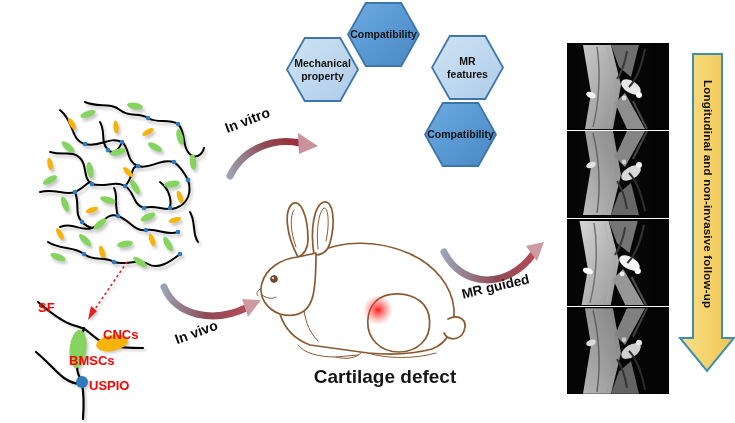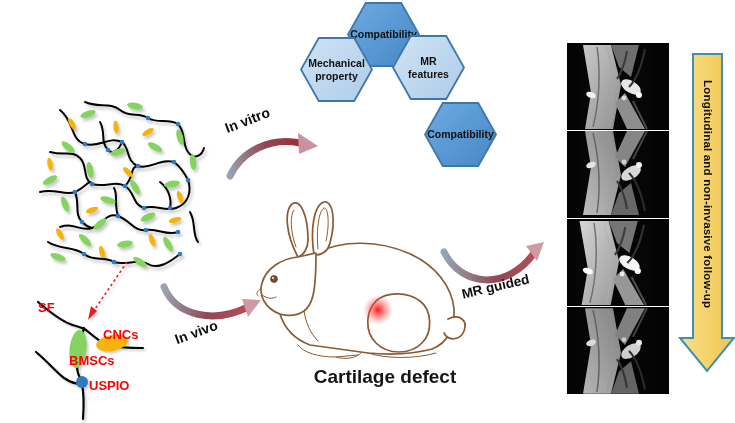--- a/index.html
+++ b/index.html
@@ -159,26 +159,26 @@
   <span class="gel-label" id="lbl-sf">SF</span>
   <span class="gel-label" id="lbl-cncs">CNCs</span>
   <span class="gel-label" id="lbl-bmscs">BMSCs</span>
   <span class="gel-label" id="lbl-uspio">USPIO</span>
 
   <div class="hex" style="left:347px;top:2px">
     <div class="hex-border"></div>
     <div class="hex-fill hex-fill-dark"></div>
     <div class="hex-label">Compatibility</div>
   </div>
-  <div class="hex" style="left:300px;top:37px">
+  <div class="hex" style="left:286px;top:37px">
     <div class="hex-border"></div>
     <div class="hex-fill hex-fill-light"></div>
     <div class="hex-label">Mechanical property</div>
   </div>
-  <div class="hex" style="left:392px;top:35px">
+  <div class="hex" style="left:431px;top:35px">
     <div class="hex-border"></div>
     <div class="hex-fill hex-fill-light"></div>
     <div class="hex-label">MR features</div>
   </div>
   <div class="hex" style="left:424px;top:102px">
     <div class="hex-border"></div>
     <div class="hex-fill hex-fill-dark"></div>
     <div class="hex-label">Compatibility</div>
   </div>
 

